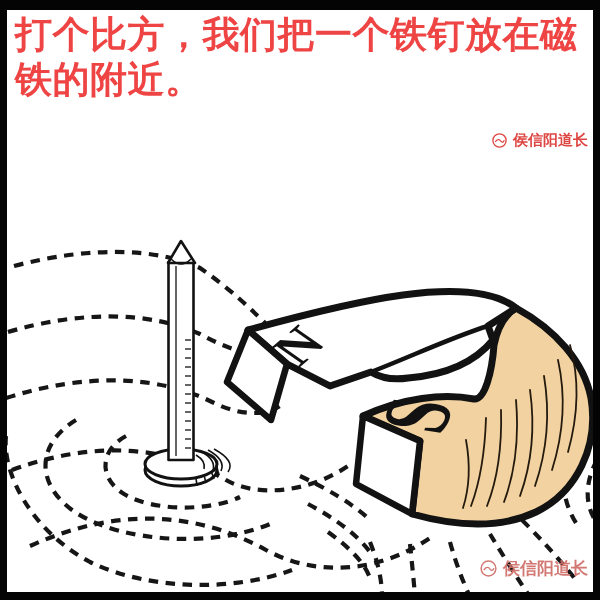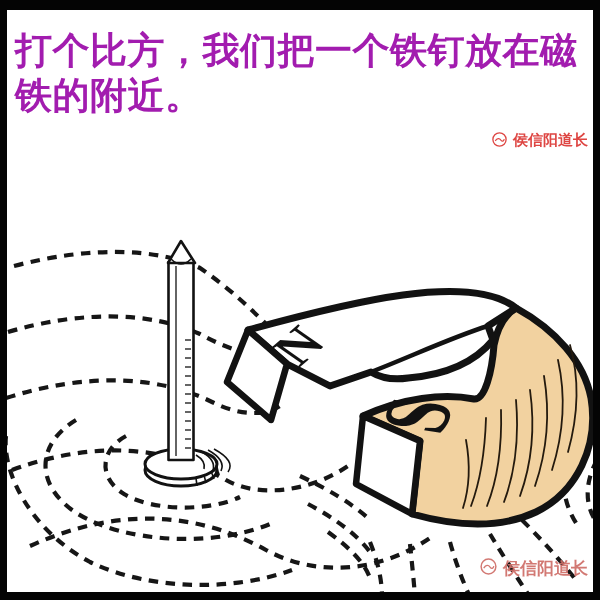--- a/index.html
+++ b/index.html
@@ -6,27 +6,27 @@
   body{
     width:600px;height:600px;position:relative;background:#ffffff;
     font-family:"DejaVu Sans",sans-serif;overflow:hidden;
   }
   .frame{
     position:absolute;inset:0;z-index:10;pointer-events:none;
     border-top:10px solid #040404;border-bottom:8px solid #040404;
     border-left:7px solid #040404;border-right:7px solid #040404;
   }
   .caption{
-    position:absolute;left:15px;top:28px;width:566px;z-index:3;
-    font-size:37px;line-height:1.22;font-weight:900;color:#a21caf;
+    position:absolute;left:15px;top:12px;width:566px;z-index:3;
+    font-size:37px;line-height:1.22;font-weight:900;color:#ef4444;
     letter-spacing:0.5px;
   }
   .illustration{position:absolute;left:0;top:0;z-index:1;}
   .watermark{
-    position:absolute;right:12px;z-index:4;display:flex;gap:5px;
+    position:absolute;right:12px;z-index:4;display:flex;align-items:center;gap:5px;
     font-weight:600;white-space:nowrap;
   }
   .watermark.top{top:131px;font-size:15px;color:#de4643;}
   .watermark.bottom{top:557px;font-size:17px;color:#cf6e68;opacity:.92;}
   .wm-logo{display:inline-block;line-height:0;}
 </style>
 </head>
 <body>
 
 <div class="caption">打个比方，我们把一个铁钉放在磁铁的附近。</div>

